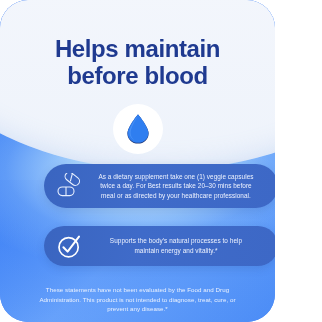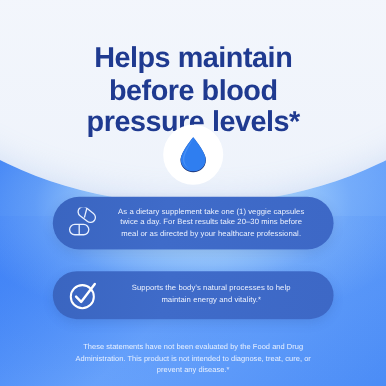--- a/index.html
+++ b/index.html
@@ -7,24 +7,25 @@
     margin: 0;
     padding: 0;
     background: #ffffff;
   }
   body {
     font-family: "Liberation Sans", sans-serif;
   }
 
   #card {
     position: relative;
-    width: 322px;
+    width: 275px;
     height: 322px;
     overflow: hidden;
     background: #3f7df6;
+    border-radius: 28px;
   }
 
   
   .bg-base {
     position: absolute;
     inset: 0;
     background:
       linear-gradient(135deg, #2f74f2 0%, #4a8bf7 38%, #69a3fb 62%, #4b8cf6 100%);
   }
   .bg-glow {
@@ -170,21 +171,20 @@
 
   <div class="bg-base"></div>
   <div class="bg-bottom-fade"></div>
   <div class="bg-glow"></div>
   <div class="dome"></div>
   <div class="dome-inner-shadow"></div>
 
   <h1 class="heading">
     <span class="line">Helps maintain</span>
     <span class="line">before blood</span>
-    <span class="line">pressure levels*</span>
   </h1>
 
   <div class="medallion">
     <span>
       <svg width="26" height="32" viewBox="0 0 26 32" aria-hidden="true">
         <path d="M13 1.6 C13 1.6 2.4 14.2 2.4 20.4 C2.4 26.4 7.2 30.6 13 30.6 C18.8 30.6 23.6 26.4 23.6 20.4 C23.6 14.2 13 1.6 13 1.6 Z" fill="#1b2f6b"></path>
         <path d="M13 1.2 C13 1.2 2.6 13.8 2.6 19.9 C2.6 25.7 7.3 29.8 13 29.8 C18.7 29.8 23.4 25.7 23.4 19.9 C23.4 13.8 13 1.2 13 1.2 Z" fill="#2f7ef0"></path>
         <path d="M13 2.6 C13 2.6 4.4 13.6 4.4 19.6 C4.4 23.2 6.6 26.0 9.6 27.3 C7.0 25.6 5.6 22.9 5.6 19.8 C5.6 14.6 11.0 6.6 13 2.6 Z" fill="#4f96f7" opacity="0.75"></path>
       </svg>
     </span>

